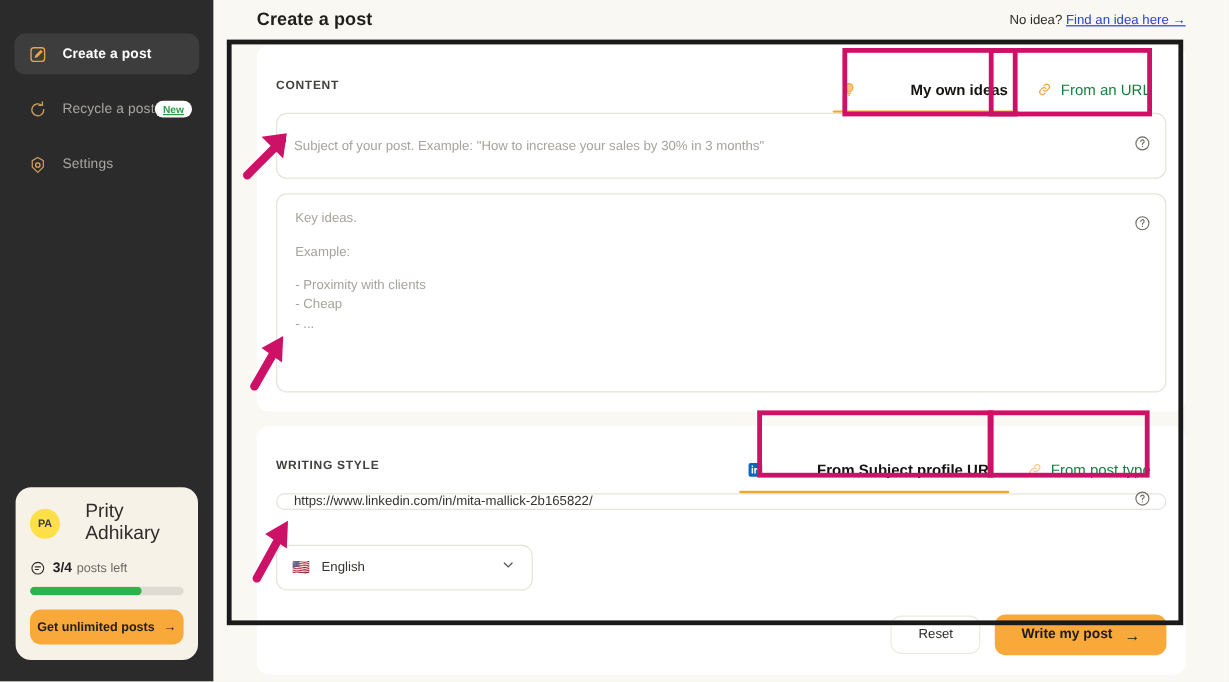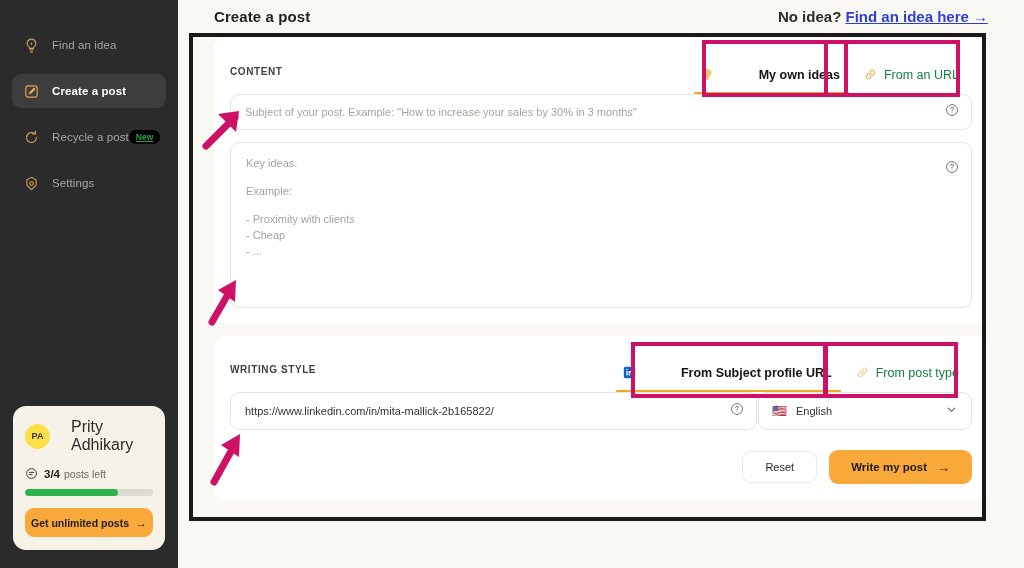--- a/index.html
+++ b/index.html
@@ -35,21 +35,21 @@
     margin-right: 12px;
   }
   .nav-ico svg { display: block; }
   .nav-label {
     font-size: 11.5px; color: #a8a5a0; letter-spacing: .1px;
     white-space: nowrap;
   }
   .nav-item.active .nav-label { color: #ffffff; font-weight: bold; }
   .badge-new {
     margin-left: auto;
-    background: #000000; color: #2a9d4a;
+    background: #ffffff; color: #2a9d4a;
     font-size: 8.5px; font-weight: bold;
     border-radius: 7px;
     padding: 2.5px 7px;
     line-height: 1;
     text-decoration: underline;
   }
 
   
   .user-card {
     position: absolute;
@@ -94,21 +94,21 @@
     flex: 1; position: relative;
     background: #faf8f3;
     height: 568px;
     padding: 0 36px;
   }
   .topbar {
     display: flex; align-items: center; justify-content: space-between;
     padding-top: 5px; height: 28px;
   }
   .page-title { font-size: 15px; color: #201f1d; letter-spacing: .1px; }
-  .topright { font-size: 15px; color: #2c2b28; font-weight: bold; }
+  .topright { font-size: 11px; color: #2c2b28; }
   .topright a { color: #2b3fd4; text-decoration: underline; }
 
   
   .frame {
     position: absolute;
     left: 11px; top: 33px;
     width: 797px; height: 488px;
     border: 4px solid #1a1a1a;
     pointer-events: none;
     z-index: 6;
@@ -151,37 +151,37 @@
   }
 
   .field {
     border: 1px solid #e6e3da;
     border-radius: 9px;
     background: #fff;
     position: relative;
     display: flex; align-items: center;
     padding: 0 14px;
   }
-  .field.subject { height: 36px; text-align: center; }
+  .field.subject { height: 55px; text-align: center; }
   .field .ph { font-size: 11px; color: #a6a39b; }
   .help-ico { position: absolute; right: 12px; top: 50%; transform: translateY(-50%); cursor: pointer; }
 
   .textarea {
     margin-top: 12px;
     border: 1px solid #e6e3da;
     border-radius: 9px;
     height: 166px;
     padding: 13px 15px;
     position: relative;
     background: #fff;
   }
   .ta-line { font-size: 11px; color: #a6a39b; line-height: 1.45; }
   .ta-gap { height: 12px; }
 
-  .style-row { display: flex; gap: 1px; }
+  .style-row { display: flex; gap: 29px; flex-direction: column; }
   .field.url { flex: 1; height: 38px; }
   .field.url .val { font-size: 11px; color: #33322e; }
   .select {
     width: 214px; height: 38px;
     border: 1px solid #e6e3da; border-radius: 9px;
     display: flex; align-items: center;
     padding: 0 13px; background: #fff; cursor: pointer;
   }
   .select .flag { margin-right: 9px; font-size: 12px; line-height: 1; }
   .select .sval { font-size: 11px; color: #33322e; }
@@ -216,29 +216,20 @@
   .ann-arrow { position: absolute; z-index: 8; pointer-events: none; }
 </style>
 </head>
 <body>
 
 <div class="app">
 
   <aside class="sidebar">
     <nav class="nav">
 
-      <div class="nav-item">
-        <span class="nav-ico">
-          <svg width="17" height="17" viewBox="0 0 24 24" fill="none" stroke="#c99a5b" stroke-width="1.6">
-            <path d="M9 18h6M10 21h4M12 3a6 6 0 0 0-3.5 10.9c.5.4.8 1 .8 1.6V16h5.4v-.5c0-.6.3-1.2.8-1.6A6 6 0 0 0 12 3z"></path>
-            <path d="M12 8v3" stroke="#d9a45f"></path>
-          </svg>
-        </span>
-        <span class="nav-label">Find an idea</span>
-      </div>
 
       <div class="nav-item active">
         <span class="nav-ico">
           <svg width="17" height="17" viewBox="0 0 24 24" fill="none" stroke="#e8a44d" stroke-width="1.6">
             <path d="M4 7.5A3.5 3.5 0 0 1 7.5 4h9A3.5 3.5 0 0 1 20 7.5v9a3.5 3.5 0 0 1-3.5 3.5h-9A3.5 3.5 0 0 1 4 16.5z"></path>
             <path d="M15.5 7.5l1.2 1.2-5.6 5.6-1.7.5.5-1.7z" fill="#e8a44d"></path>
           </svg>
         </span>
         <span class="nav-label">Create a post</span>
       </div>

